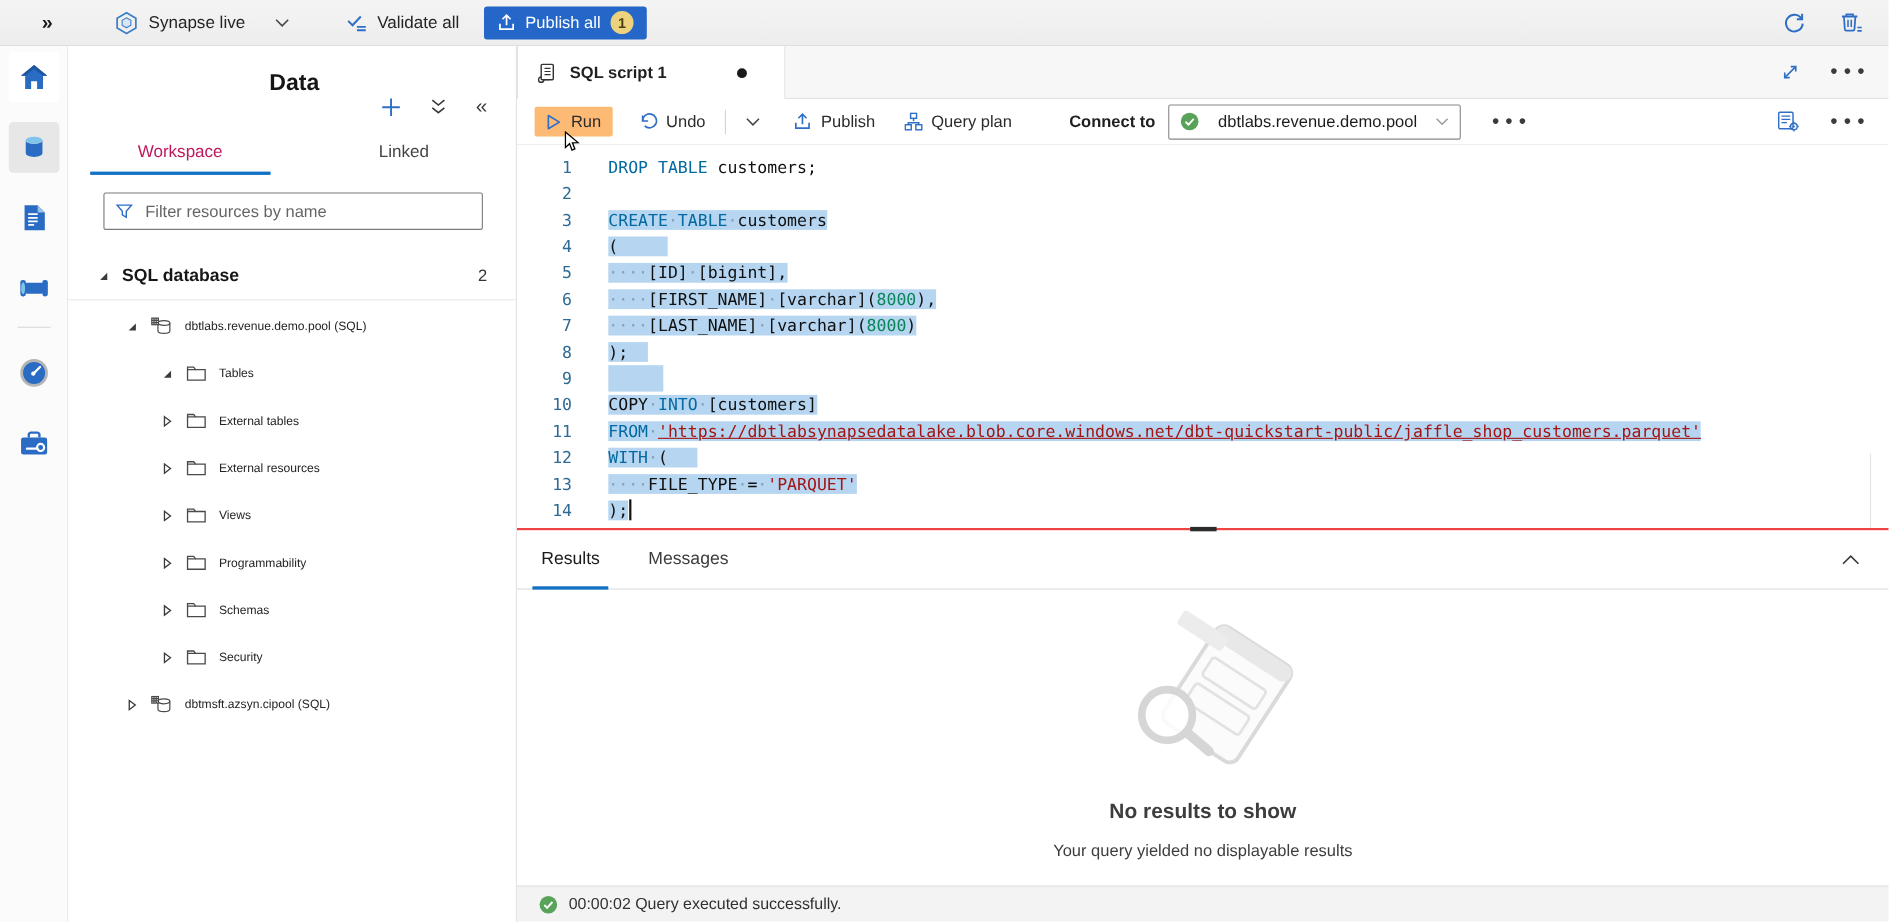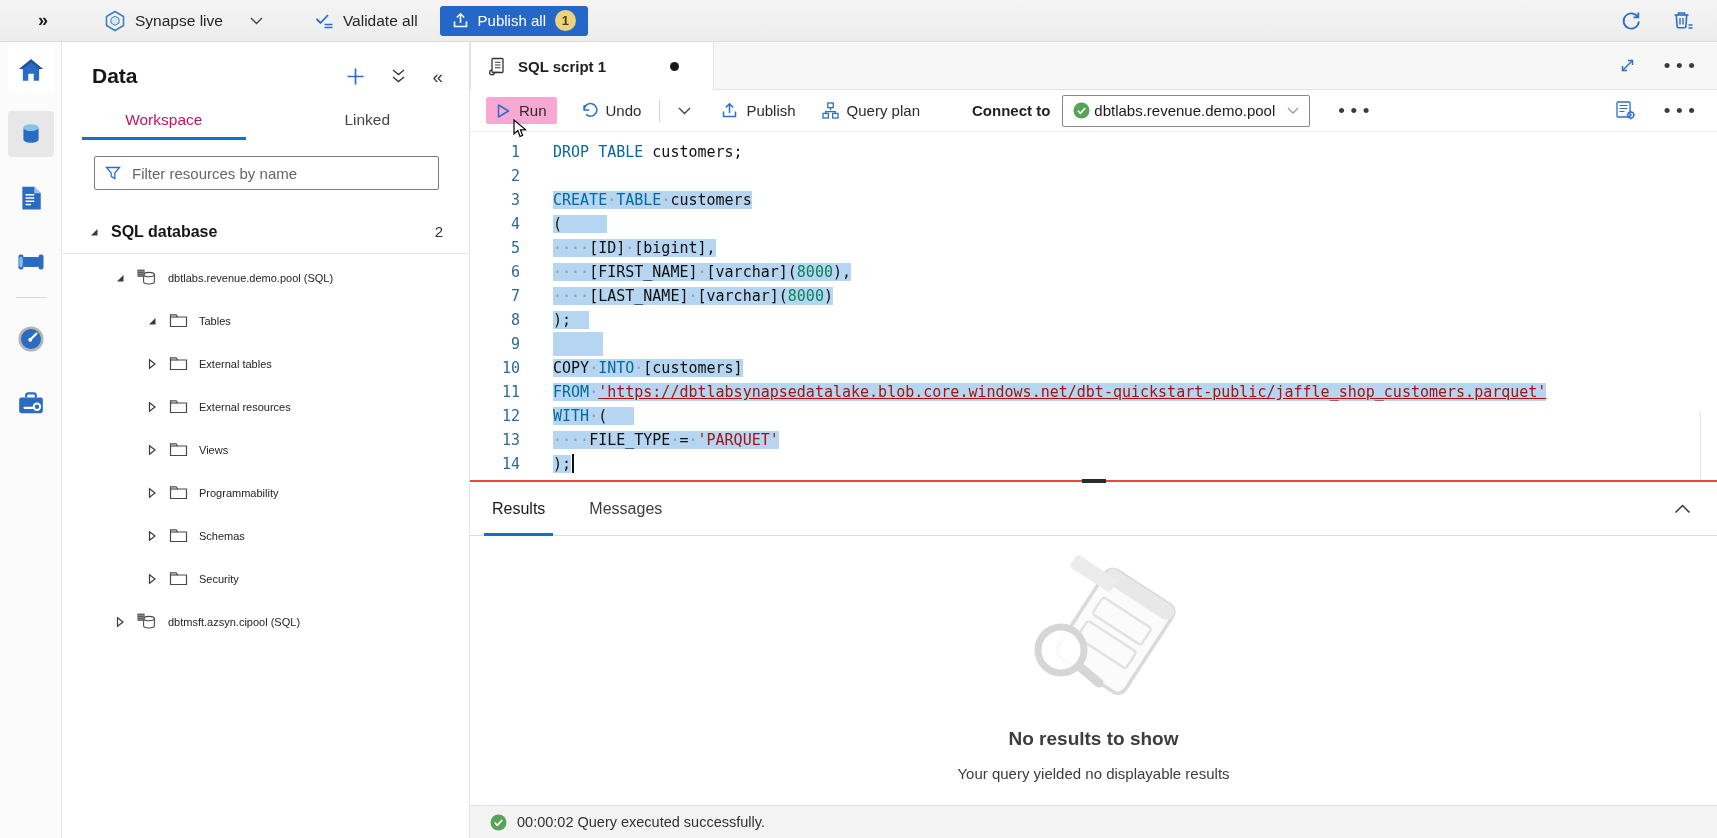--- a/index.html
+++ b/index.html
@@ -20,21 +20,21 @@
         font-size:13px;font-weight:bold;display:flex;align-items:center;justify-content:center;}
   .tb-right{margin-left:auto;display:flex;align-items:center;gap:30px;margin-right:22px;}
   
   .rail{position:absolute;left:0;top:42px;width:62px;height:796px;background:#fbfbfb;border-right:1px solid #e7e7e7;box-sizing:border-box;}
   .rail-item{width:46px;height:46px;margin:18px auto 0;display:flex;align-items:center;justify-content:center;border-radius:4px;cursor:pointer;}
   .rail-item:first-child{margin-top:5px;background:#fff;}
   .rail-item.active{background:#e7e7e7;}
   .rail-div{width:30px;height:1px;background:#d9d9d9;margin:12px auto 0;}
   
   .dpanel{position:absolute;left:62px;top:42px;width:408px;height:796px;background:#fff;border-right:1px solid #e3e3e3;box-sizing:border-box;}
-  .dp-head{display:flex;align-items:center;padding:22px 26px 0 30px;}
+  .dp-head{display:flex;align-items:center;padding:22px 26px 0 30px;flex-direction:column;}
   .dp-title{font-size:21px;font-weight:bold;color:#161616;}
   .dp-head-icons{margin-left:auto;display:flex;align-items:center;gap:26px;}
   .dp-head-icons .g{font-size:19px;color:#3b3b3b;cursor:pointer;line-height:1;}
   .dp-tabs{display:flex;margin-top:12px;height:40px;}
   .dp-tab{flex:1;display:flex;align-items:center;justify-content:center;font-size:15.5px;color:#444;position:relative;cursor:pointer;}
   .dp-tab.active{color:#be185d;}
   .dp-tab.active::after{content:"";position:absolute;left:20px;right:20px;bottom:0;height:3px;background:var(--accent,#1071c5);}
   .dp-filter{margin:16px 30px 0 32px;height:34px;border:1px solid #7b7b7b;border-radius:2px;background:#fff;
              display:flex;align-items:center;padding:0 10px;gap:9px;box-sizing:border-box;}
   .dp-filter input{border:none;outline:none;flex:1;font-size:15px;font-family:"Liberation Sans",sans-serif;color:#3b82f6;background:transparent;}
@@ -52,25 +52,25 @@
   .tabstrip{height:48px;background:#f7f7f7;border-bottom:1px solid #e3e3e3;display:flex;align-items:stretch;position:relative;box-sizing:border-box;}
   .etab{display:flex;align-items:center;gap:12px;background:#fff;border-left:1px solid #e3e3e3;border-right:1px solid #e3e3e3;
         padding:0 34px 0 18px;margin-bottom:-1px;cursor:pointer;}
   .etab-title{font-size:15px;font-weight:600;color:#1f1f1f;}
   .dirty-dot{width:9px;height:9px;border-radius:50%;background:#1a1a1a;margin-left:52px;}
   .strip-icons{margin-left:auto;display:flex;align-items:center;gap:28px;margin-right:20px;}
   .dots{font-size:19px;letter-spacing:2px;color:#3b3b3b;cursor:pointer;line-height:0;}
   
   .toolbar{height:42px;background:#fff;border-bottom:1px solid #ececec;display:flex;align-items:center;box-sizing:border-box;padding-left:16px;}
   .tbtn{display:flex;align-items:center;gap:8px;font-size:15px;color:#2b2b2b;cursor:pointer;padding:5px 10px;border-radius:2px;}
-  .tbtn.hovered{background:#f9a8d4;}
+  .tbtn.hovered{background:#fdba74;}
   .vsep{width:1px;height:22px;background:#d4d4d4;margin:0 8px;}
   .connect{display:flex;align-items:center;gap:12px;margin-left:42px;}
   .connect-label{font-size:15px;font-weight:600;color:#1f1f1f;}
-  .pool-select{display:flex;align-items:center;gap:4px;height:32px;border:1px solid #8a8886;border-radius:2px;
+  .pool-select{display:flex;align-items:center;gap:17px;height:32px;border:1px solid #8a8886;border-radius:2px;
                padding:0 10px;min-width:248px;cursor:pointer;box-sizing:border-box;}
   .pool-name{font-size:15px;color:#1b1b1b;white-space:nowrap;}
   .toolbar-right{margin-left:auto;display:flex;align-items:center;gap:28px;margin-right:20px;}
   
   .editor{height:348px;position:relative;background:#fff;padding-top:8px;box-sizing:border-box;overflow:hidden;}
   .code-line{display:flex;height:24px;line-height:24px;font-family:"DejaVu Sans Mono",monospace;font-size:15px;}
   .gutter{width:50px;flex:none;text-align:right;color:#2e6a95;user-select:none;}
   .code-content{padding-left:33px;white-space:pre;}
   .sel{background:var(--selection,#b5d5f0);}
   .sel-empty{display:inline-block;width:50px;height:24px;vertical-align:top;}

